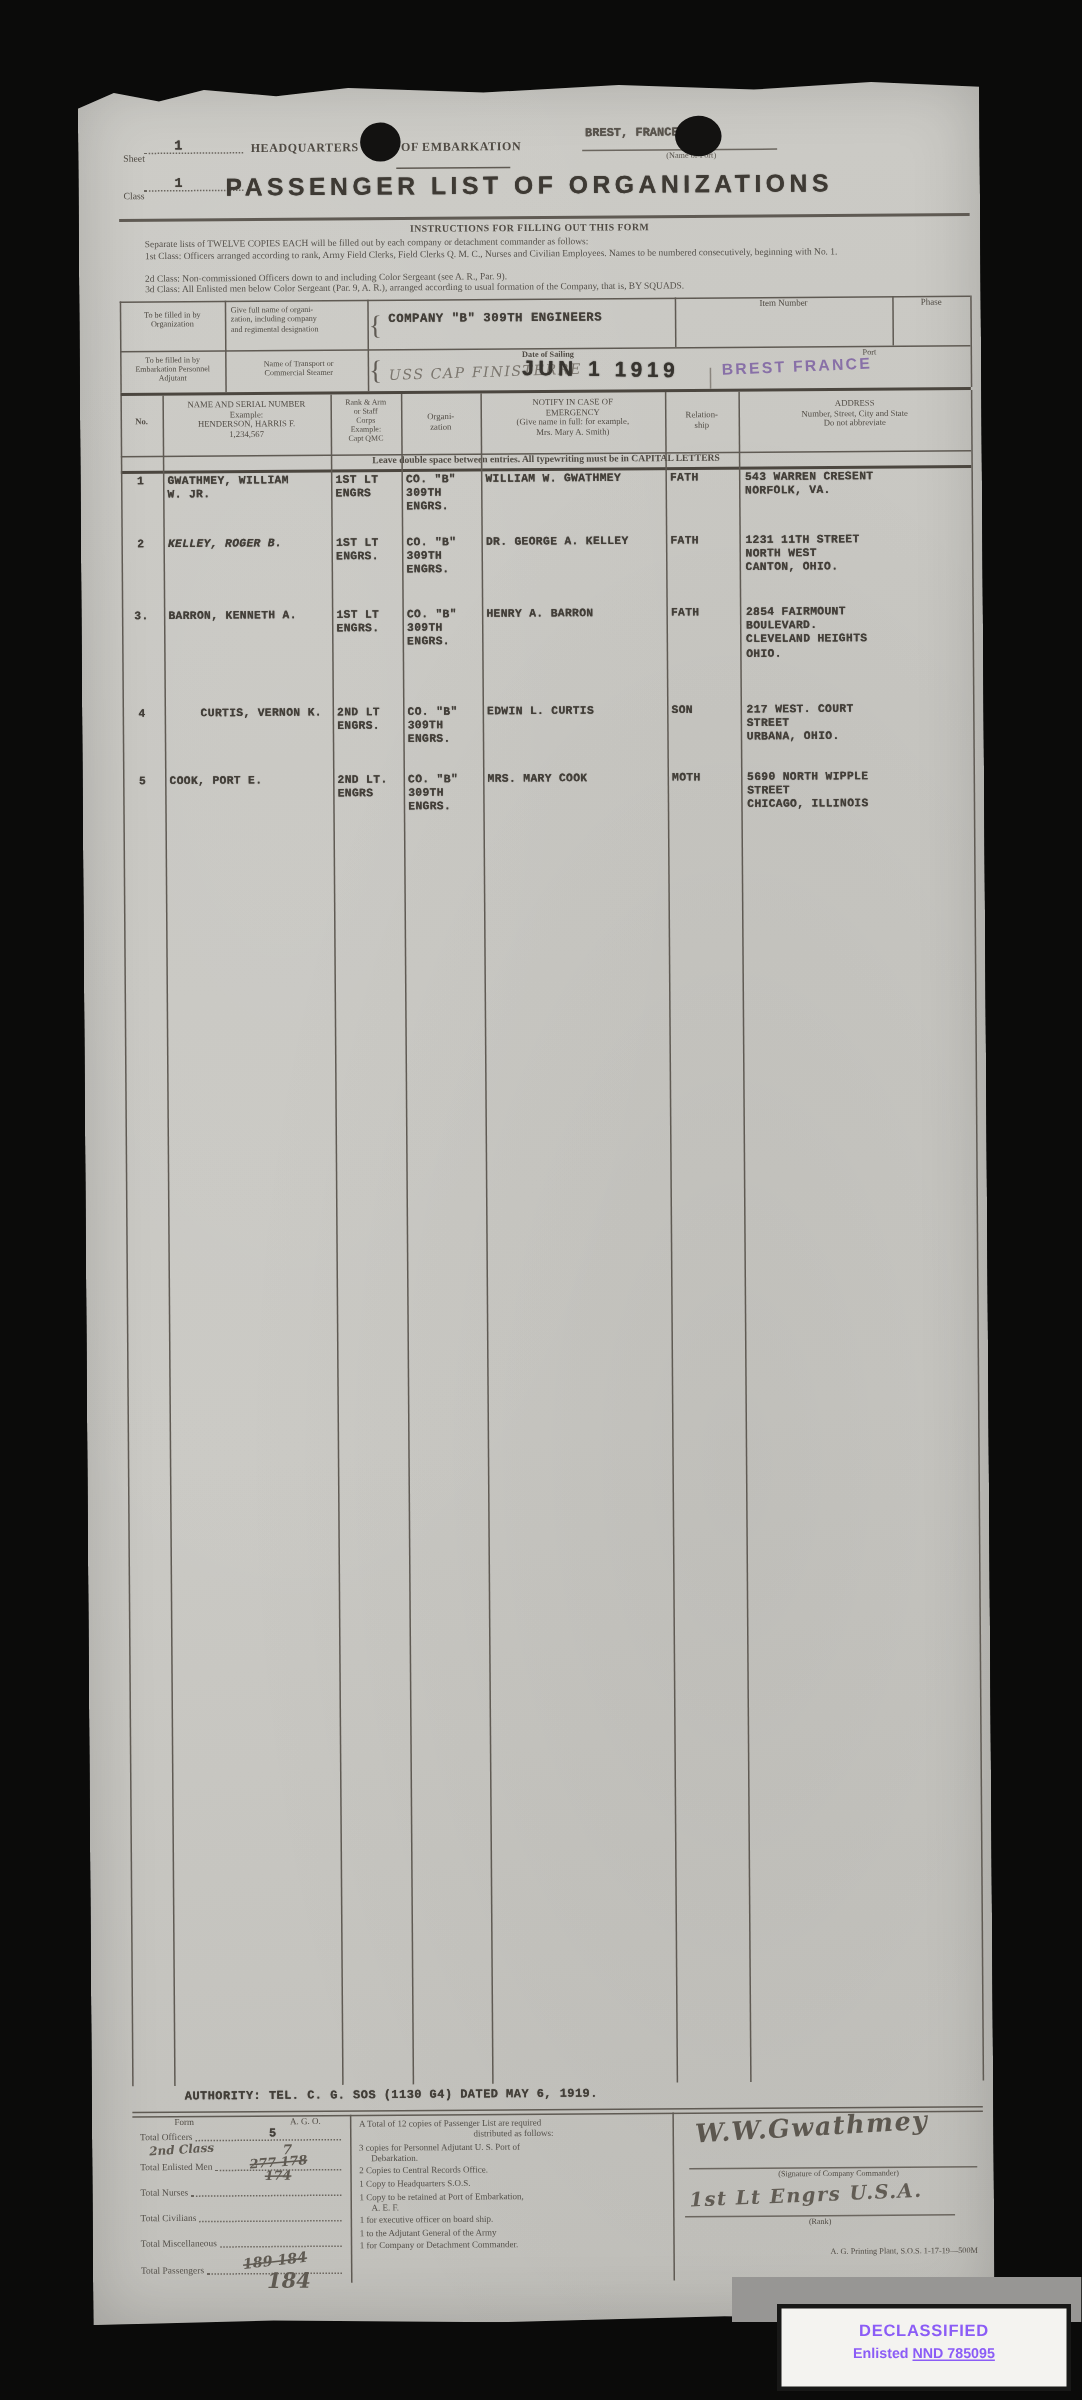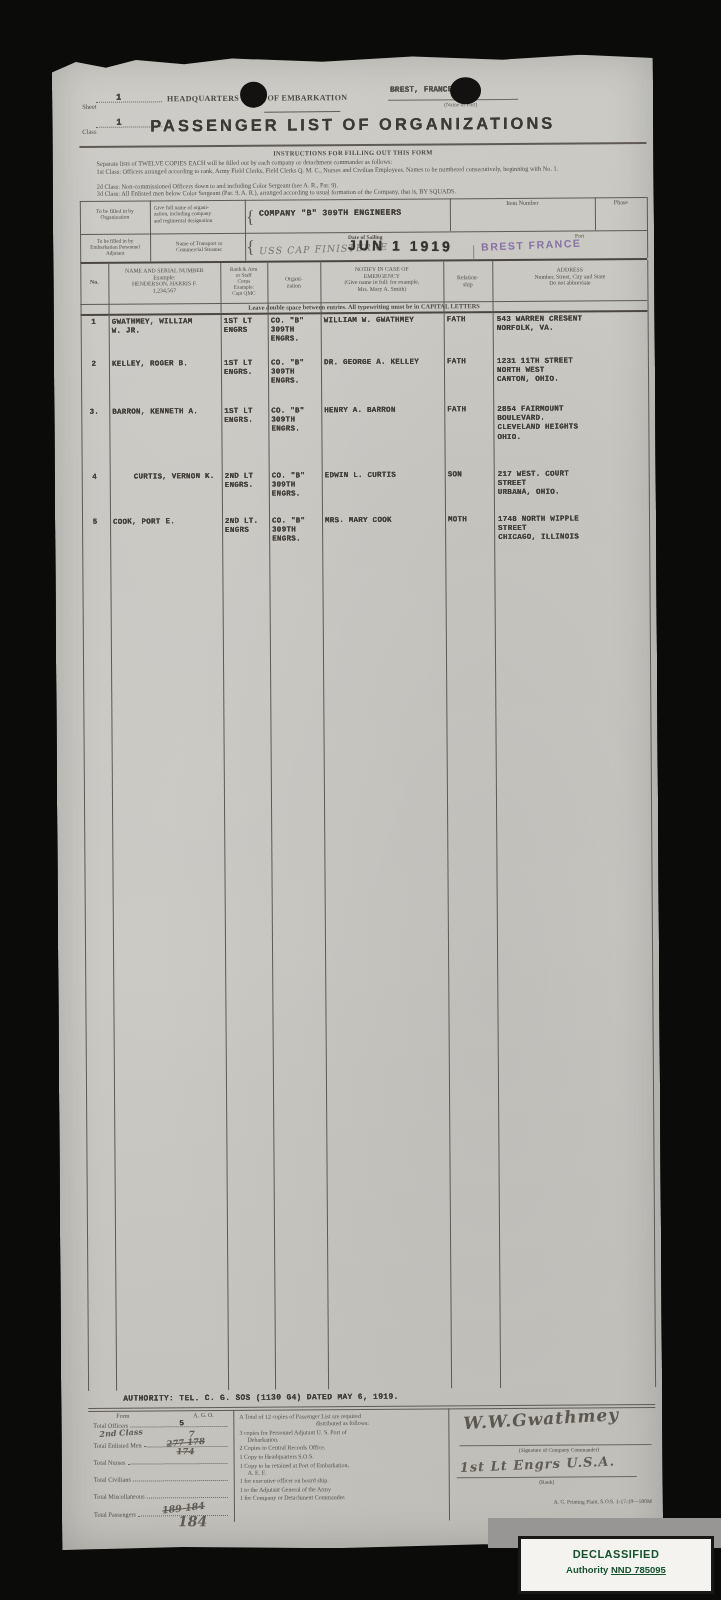--- a/index.html
+++ b/index.html
@@ -37,21 +37,21 @@
               letter-spacing:3px;text-shadow:0 0 .8px #37342f;}
   .leader{flex:1;border-bottom:1px dotted #6b665f;margin:0 2px 1.5px 2px;}
   .total-row{position:absolute;left:32px;width:136px;display:flex;align-items:flex-end;
              font-size:6.3px;color:#54504a;}
   .dist{font-size:6px;line-height:7.1px;color:#54504a;}
   .dist-item{white-space:pre-line;padding-left:8px;text-indent:-8px;margin-top:1.5px;}
   .struck{text-decoration:line-through;}
   .hand{font-family:"DejaVu Serif",serif;font-style:italic;font-weight:bold;color:#5f5a52;}
   .declass-box{position:absolute;left:518px;top:1536px;width:196px;height:58px;background:#f4f3f0;
                border:3px solid #181817;box-sizing:border-box;text-align:center;
-               font-family:"Liberation Sans",sans-serif;color:#14532d;}
+               font-family:"Liberation Sans",sans-serif;color:#8b5cf6;}
   .gray-strip{position:absolute;left:488px;top:1518px;width:233px;height:30px;background:#979694;}
 </style>
 </head>
 <body>
 
 <div class="paper">
 
   <div class="abs typed" style="left:64px;top:37px;font-size:9px;">1</div>
   <div class="abs printed" style="left:30px;top:47px;font-size:6.5px;">Sheet</div>
   <div class="dotted" style="left:44px;top:46px;width:66px;"></div>
@@ -157,21 +157,21 @@
 309TH
 ENGRS.</span>
     <span class="abs pre" style="left:243px;width:122px;">WILLIAM W. GWATHMEY</span>
     <span class="abs" style="left:366px;width:46px;">FATH</span>
     <span class="abs pre" style="left:416px;width:150px;">543 WARREN CRESENT
 NORFOLK, VA.</span>
   </div>
 
   <div class="abs typed rowtxt" style="left:27px;top:304px;width:567px;">
     <span class="abs ctr" style="left:0;width:26px;">2</span>
-    <span class="abs pre" style="left:31px;width:108px;">KELLEY, ROGER B.</span>
+    <span class="abs pre" style="left:31px;width:108px;font-style:italic;">KELLEY, ROGER B.</span>
     <span class="abs pre" style="left:143px;width:44px;">1ST  LT
 ENGRS.</span>
     <span class="abs pre" style="left:190px;width:50px;">CO. "B"
 309TH
 ENGRS.</span>
     <span class="abs pre" style="left:243px;width:122px;">DR. GEORGE A. KELLEY</span>
     <span class="abs" style="left:366px;width:46px;">FATH</span>
     <span class="abs pre" style="left:416px;width:150px;">1231  11TH STREET
 NORTH WEST
 CANTON, OHIO.</span>
@@ -211,21 +211,21 @@
   <div class="abs typed rowtxt" style="left:27px;top:462px;width:567px;">
     <span class="abs ctr" style="left:0;width:26px;">5</span>
     <span class="abs pre" style="left:31px;width:108px;">COOK, PORT E.</span>
     <span class="abs pre" style="left:143px;width:44px;">2ND LT.
 ENGRS</span>
     <span class="abs pre" style="left:190px;width:50px;">CO. "B"
 309TH
 ENGRS.</span>
     <span class="abs pre" style="left:243px;width:122px;">MRS. MARY COOK</span>
     <span class="abs" style="left:366px;width:46px;">MOTH</span>
-    <span class="abs pre" style="left:416px;width:150px;">1748 NORTH WIPPLE
+    <span class="abs pre" style="left:416px;width:150px;">5690 NORTH WIPPLE
 STREET
 CHICAGO, ILLINOIS</span>
   </div>
 
   <div class="abs typed" style="left:62px;top:1338px;font-size:8px;letter-spacing:.3px;">AUTHORITY:  TEL. C. G. SOS (1130 G4) DATED MAY 6, 1919.</div>
 
   <div class="hline" style="left:27px;top:1352px;width:567px;"></div>
   <div class="hline" style="left:27px;top:1355px;width:567px;"></div>
   <div class="vline" style="left:172px;top:1355px;height:112px;"></div>
   <div class="vline" style="left:387px;top:1355px;height:112px;"></div>
@@ -287,14 +287,14 @@
   <div class="abs cursive" style="left:398px;top:1404px;font-size:13px;font-weight:bold;color:#615c54;transform:rotate(-2deg);letter-spacing:1px;">1st Lt  Engrs  U.S.A.</div>
   <div class="hline" style="left:395px;top:1424px;width:180px;background:#6b665f;"></div>
   <div class="abs printed ctr" style="left:440px;top:1426px;width:90px;font-size:5.4px;">(Rank)</div>
   <div class="abs printed" style="left:398px;top:1446px;width:192px;font-size:5.5px;text-align:right;">A. G. Printing Plant, S.O.S.    1-17-19—500M</div>
 
 </div>
 
 <div class="gray-strip"></div>
 <div class="declass-box">
   <div style="margin-top:9px;font-size:11px;font-weight:bold;letter-spacing:.5px;">DECLASSIFIED</div>
-  <div style="margin-top:4px;font-size:9.5px;font-weight:bold;"><span>Authority </span><span style="text-decoration:underline;">NND 785095</span></div>
+  <div style="margin-top:4px;font-size:9.5px;font-weight:bold;"><span>Enlisted </span><span style="text-decoration:underline;">NND 785095</span></div>
 </div>
 
 </body></html>

